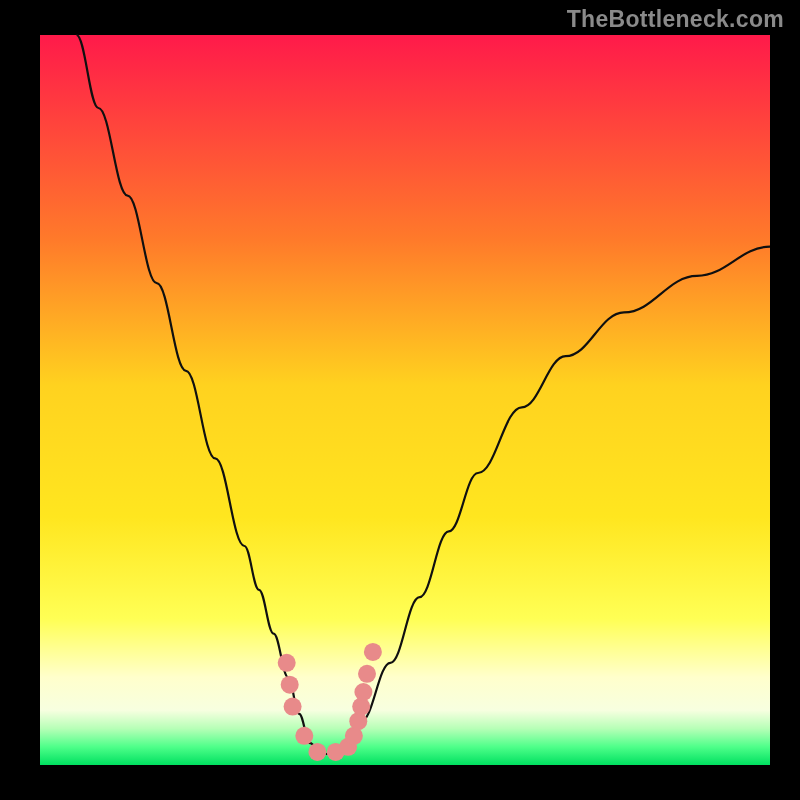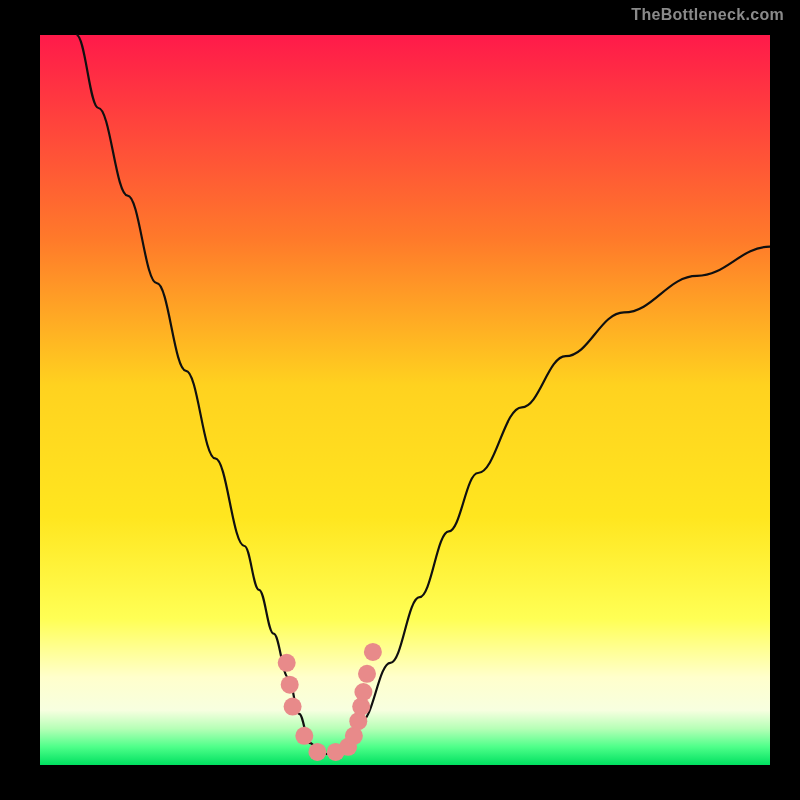--- a/index.html
+++ b/index.html
@@ -16,21 +16,21 @@
     top: 0;
     width: 800px;
     height: 800px;
     background: #000;
   }
   .watermark {
     position: absolute;
     top: 6px;
     right: 16px;
     font-family: Arial, Helvetica, sans-serif;
-    font-size: 16px;
+    font-size: 23px;
     font-weight: 600;
     color: #8a8a8a;
     letter-spacing: 0.3px;
   }
   svg {
     position: absolute;
     top: 0;
     left: 0;
   }
 </style>

